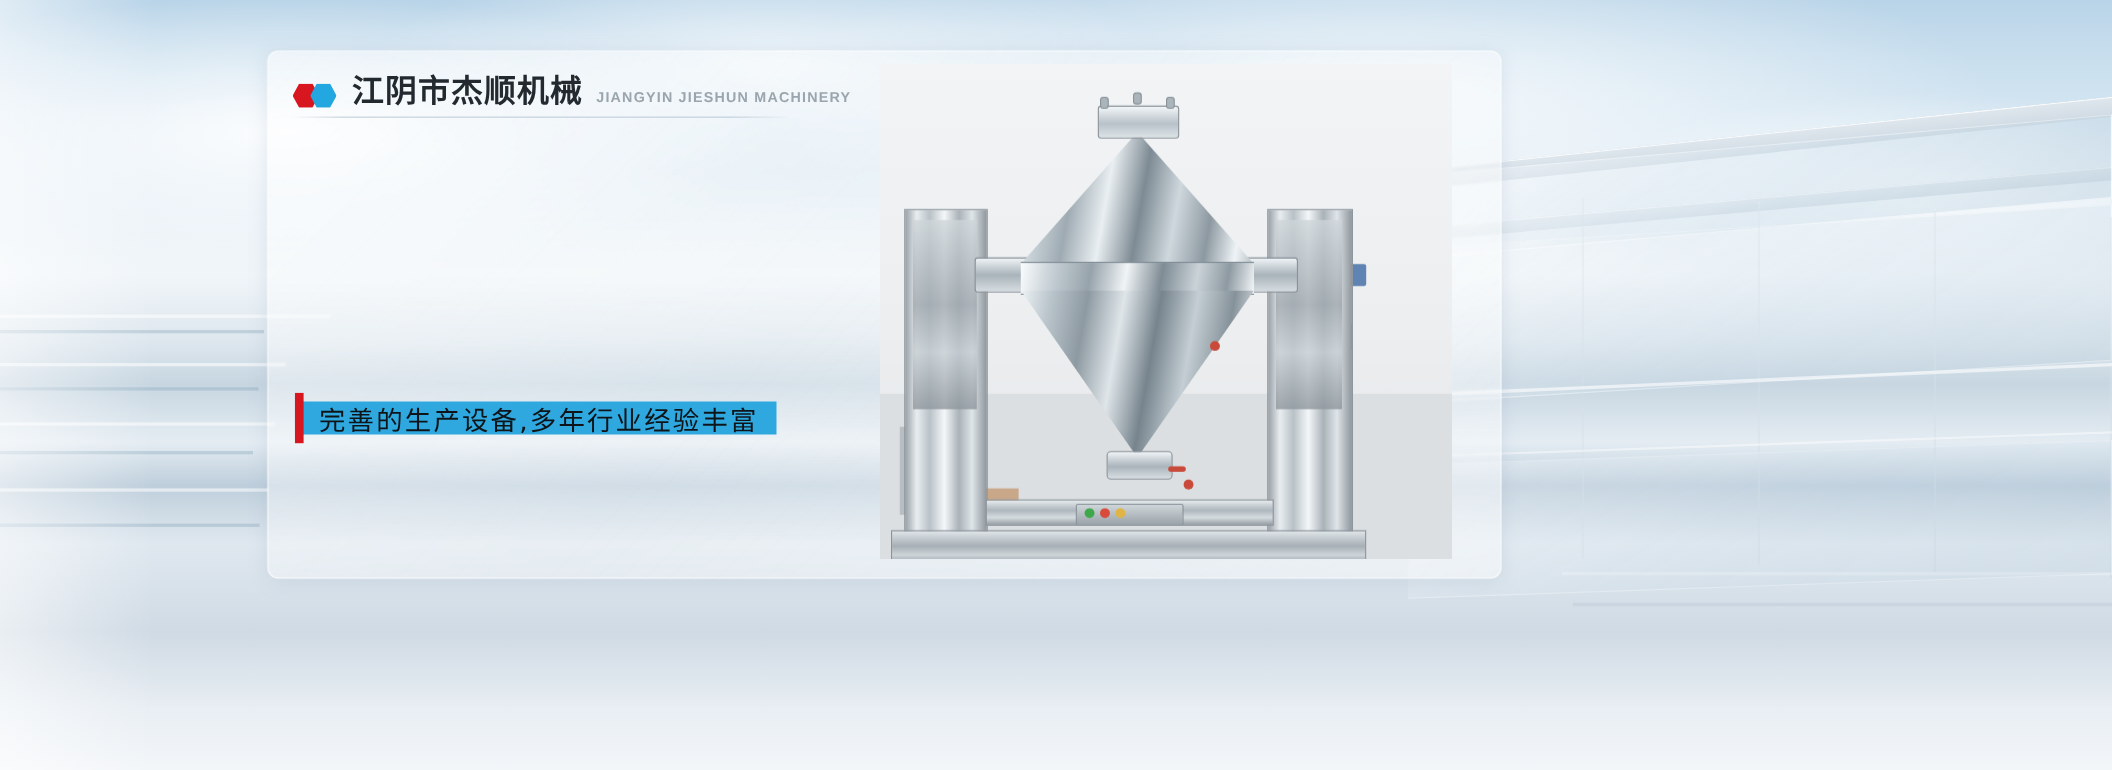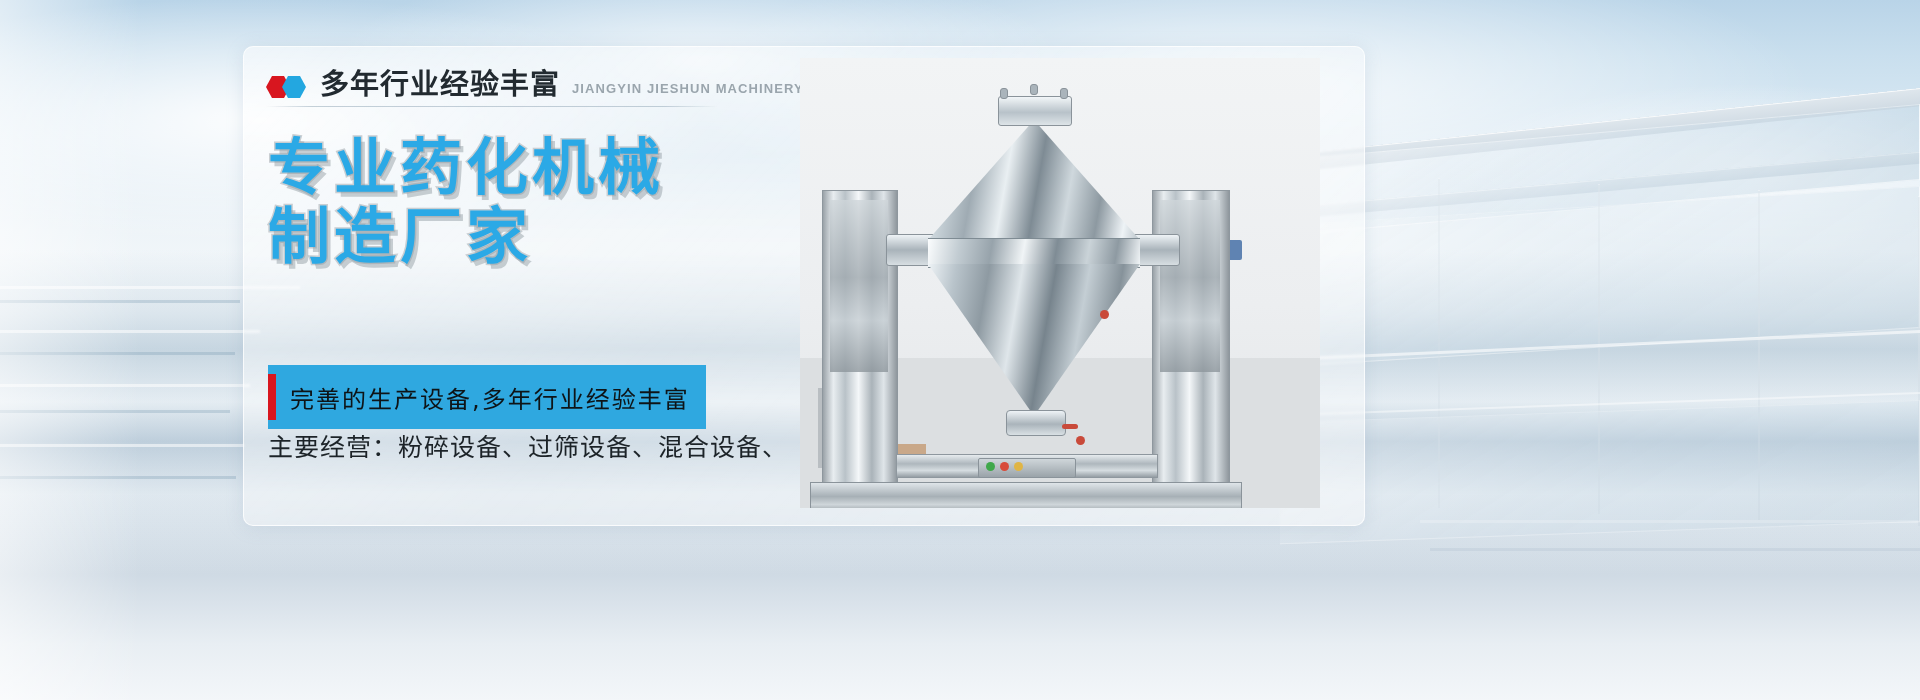--- a/index.html
+++ b/index.html
@@ -112,21 +112,21 @@
     font-size:62px;font-weight:700;line-height:1.12;
     color:#2ba9e6;letter-spacing:4px;white-space:nowrap;
     font-family:"DejaVu Sans","Liberation Sans",sans-serif;
     -webkit-text-stroke:3px #c9ced2;
     paint-order:stroke fill;
     text-shadow:4px 5px 0 rgba(140,150,158,.45);
   }
 
   
   .tagbar{
-    position:absolute;left:268px;top:365px;height:64px;
+    position:absolute;left:268px;top:365px;height:30px;
     display:flex;align-items:center;
     background:#2fa8e0;
   }
   .tagbar .accent{
     width:8px;height:46px;background:#d8161f;flex:0 0 auto;
   }
   .tagbar .txt{
     font-size:24px;color:#0e1417;letter-spacing:2px;font-weight:400;
     padding:0 16px 0 14px;white-space:nowrap;
     font-family:"DejaVu Sans","Liberation Sans",sans-serif;
@@ -246,37 +246,32 @@
     <div class="pane" style="right:0;top:400px;width:640px;height:120px;transform:skewY(-2deg);transform-origin:right top;opacity:.45;"></div>
   </div>
 
   <div class="card"></div>
 
   <div class="logo-row">
     <span class="logo-mark">
       <span class="hexL"></span>
       <span class="hexR"></span>
     </span>
-    <span class="logo-cn">多年行业经验丰富</span>
+    <span class="logo-cn">江阴市杰顺机械</span>
     <span class="logo-en">JIANGYIN JIESHUN MACHINERY</span>
   </div>
   <div class="logo-rule"></div>
 
-  <div class="headline">
-    <div class="hl-line">专业药化机械</div>
-    <div class="hl-line">制造厂家</div>
-  </div>
 
   <div class="tagbar">
     <span class="accent"></span>
     <span class="txt">完善的生产设备,多年行业经验丰富</span>
   </div>
 
   <div class="desc">
-    <div>主要经营：粉碎设备、过筛设备、混合设备、</div>
   </div>
 
   <div class="photo">
     <div class="photo-bg"></div>
 
     <div class="ws" style="left:0;top:300px;width:520px;height:150px;background:#dcdfe1;"></div>
     <div class="ws dark" style="left:18px;top:330px;width:70px;height:80px;"></div>
     <div class="ws warm" style="left:24px;top:372px;width:58px;height:44px;"></div>
     <div class="ws warm" style="left:86px;top:386px;width:40px;height:32px;"></div>
     <div class="ws dark" style="left:360px;top:188px;width:16px;height:110px;opacity:.55;"></div>

